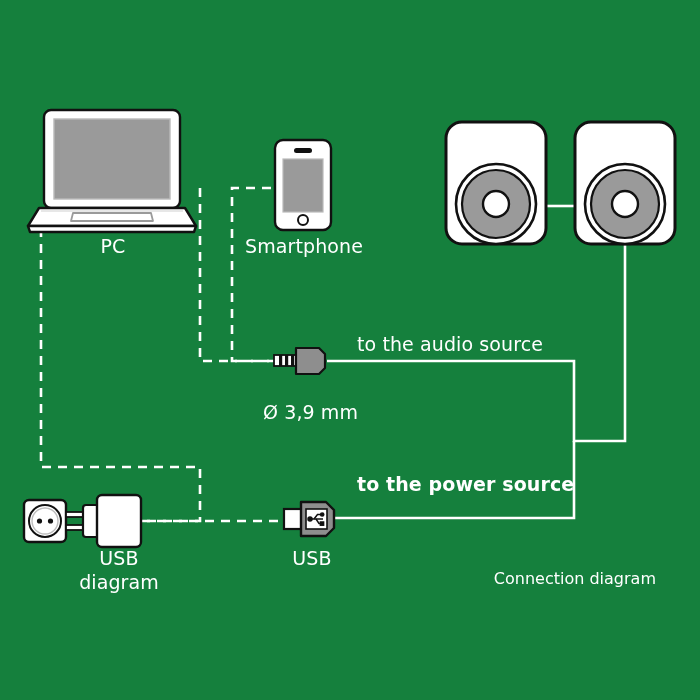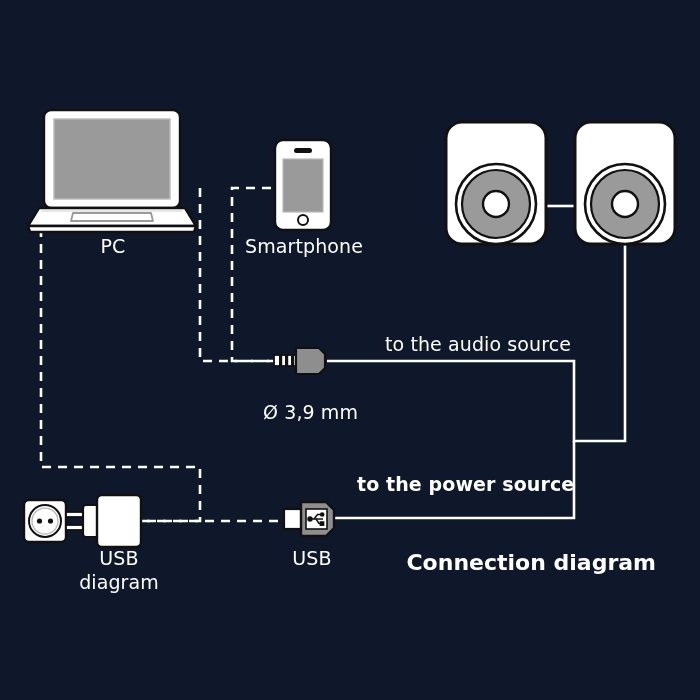--- a/index.html
+++ b/index.html
@@ -5,21 +5,21 @@
 <style>
   html, body {
     margin: 0;
     padding: 0;
     background: #ffffff;
   }
   #canvas {
     position: relative;
     width: 700px;
     height: 700px;
-    background: #0f172a;
+    background: #15803d;
     overflow: hidden;
     font-family: "DejaVu Sans", "Liberation Sans", sans-serif;
   }
   #diagram-svg {
     position: absolute;
     left: 0;
     top: 0;
     width: 700px;
     height: 700px;
   }
@@ -30,25 +30,25 @@
     font-size: 19px;
     line-height: 24px;
     white-space: pre;
     letter-spacing: 0.1px;
   }
   .lbl-center { transform: translateX(-50%); text-align: center; }
   #title-text {
     position: absolute;
     color: #ffffff;
     font-family: "DejaVu Sans", "Liberation Sans", sans-serif;
-    font-size: 22px;
-    font-weight: bold;
+    font-size: 16px;
+    font-weight: normal;
     white-space: pre;
     right: 44px;
-    top: 550px;
+    top: 569px;
   }
 </style>
 </head>
 <body>
 
 <div id="canvas">
 
   <svg id="diagram-svg" viewBox="0 0 700 700">
 
     <g fill="none" stroke="#ffffff" stroke-width="2.6" stroke-dasharray="9 7">
@@ -160,19 +160,19 @@
 
   <div class="lbl lbl-center" style="left:304px; top:234px;">Smartphone</div>
 
   <div class="lbl lbl-center" style="left:119px; top:546px;">USB</div>
   <div class="lbl lbl-center" style="left:119px; top:570px;">diagram</div>
 
   <div class="lbl" style="left:263px; top:400px;">Ø 3,9 mm</div>
 
   <div class="lbl lbl-center" style="left:312px; top:546px;">USB</div>
 
-  <div class="lbl" style="left:357px; top:332px;margin-left:28px;">to the audio source</div>
+  <div class="lbl" style="left:357px; top:332px;">to the audio source</div>
 
   <div class="lbl" style="left:357px; top:472px;font-weight:bold;">to the power source</div>
 
   <div id="title-text">Connection diagram</div>
 
 </div>
 
 </body></html>

